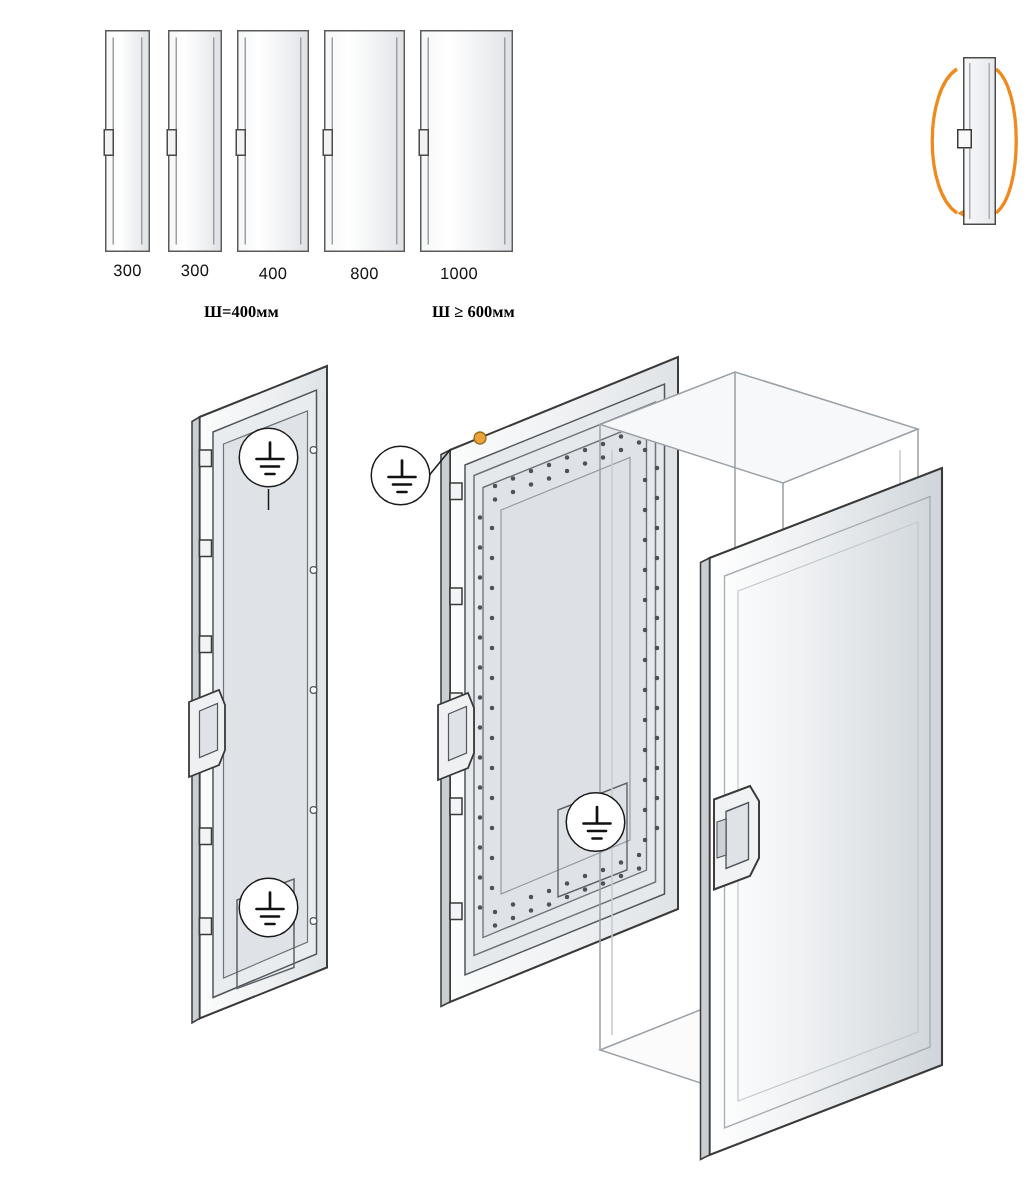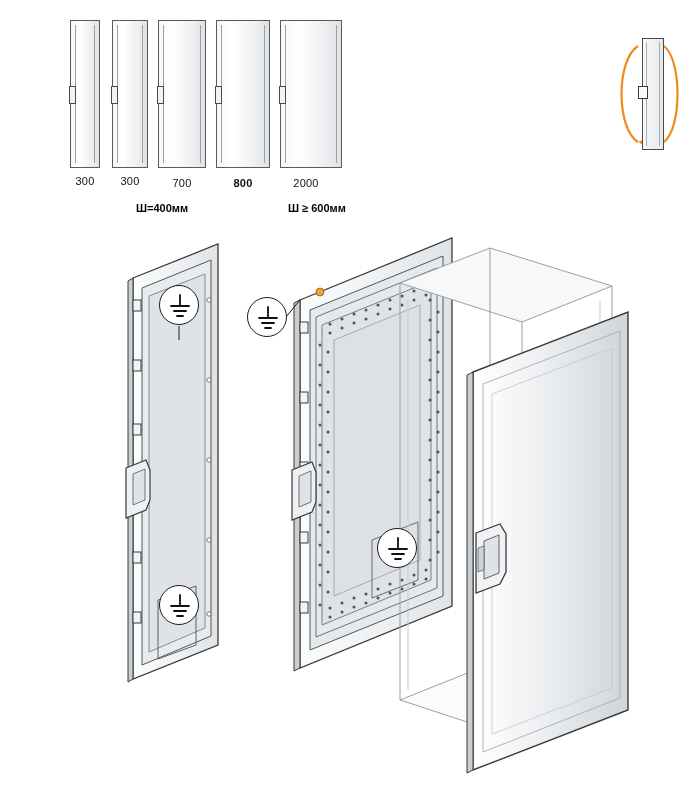--- a/index.html
+++ b/index.html
@@ -59,20 +59,21 @@
     text-align: center;
     letter-spacing: 0.2px;
   }
   
   .caption {
     position: absolute;
     font-size: 11px;
     font-weight: bold;
     color: #000;
     white-space: nowrap;
+    font-family: Liberation Serif, serif;
   }
   
   .rot-door {
     position: absolute;
     box-sizing: border-box;
     border: 1px solid #4a4a4a;
     background: linear-gradient(to right, #f7f8f9, #e6e9ec);
   }
   .rot-door .rd-line {
     position: absolute;
@@ -135,23 +136,23 @@
     <div class="handle" style="top:65px;"></div>
   </div>
   <div class="thumb" style="left:280px; top:20px; width:62px; height:148px;">
     <div class="inner-line l"></div>
     <div class="inner-line r"></div>
     <div class="handle" style="top:65px;"></div>
   </div>
 
   <div class="thumb-label" style="left:62px; top:175px; width:46px;">300</div>
   <div class="thumb-label" style="left:107px; top:175px; width:46px;">300</div>
-  <div class="thumb-label" style="left:159px; top:177px; width:46px;">700</div>
-  <div class="thumb-label" style="left:220px; top:177px; width:46px;font-weight:bold;">800</div>
-  <div class="thumb-label" style="left:283px; top:177px; width:46px;">2000</div>
+  <div class="thumb-label" style="left:159px; top:177px; width:46px;">400</div>
+  <div class="thumb-label" style="left:220px; top:177px; width:46px;">800</div>
+  <div class="thumb-label" style="left:283px; top:177px; width:46px;">1000</div>
 
   <div class="caption" style="left:136px; top:202px;">Ш=400мм</div>
   <div class="caption" style="left:288px; top:202px;">Ш ≥ 600мм</div>
 
   <svg class="arc-svg" style="left:608px; top:30px;" width="80" height="128" viewBox="0 0 80 128">
     <path d="M30 16 C 8 30, 8 98, 30 112" fill="none" stroke="#f08a1e" stroke-width="2.2"></path>
     <path d="M56 16 C 74 30, 74 98, 56 112" fill="none" stroke="#f08a1e" stroke-width="2.2"></path>
     <path d="M30 112 l 9 -4 l -2 8 z" fill="#f08a1e"></path>
     <path d="M56 112 l -9 -4 l 2 8 z" fill="#f08a1e"></path>
   </svg>

